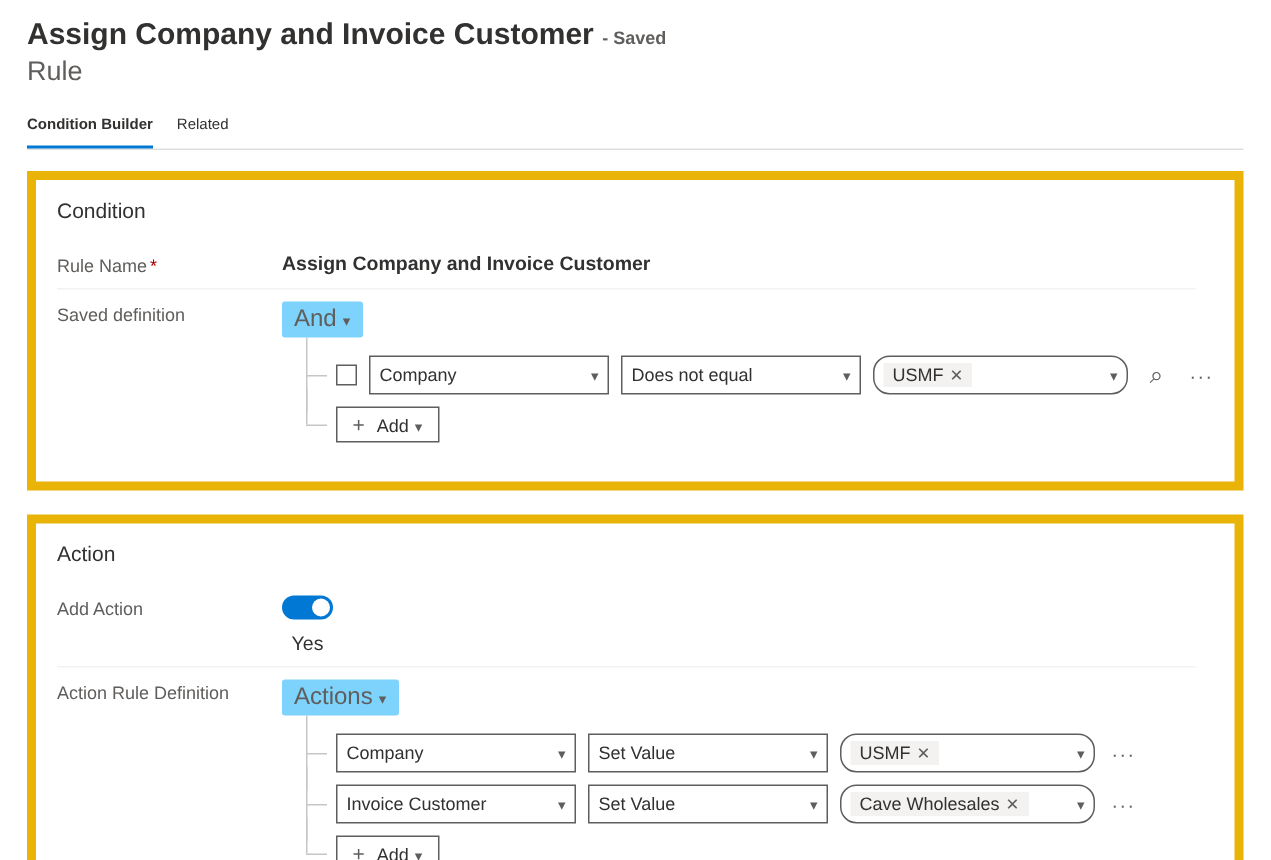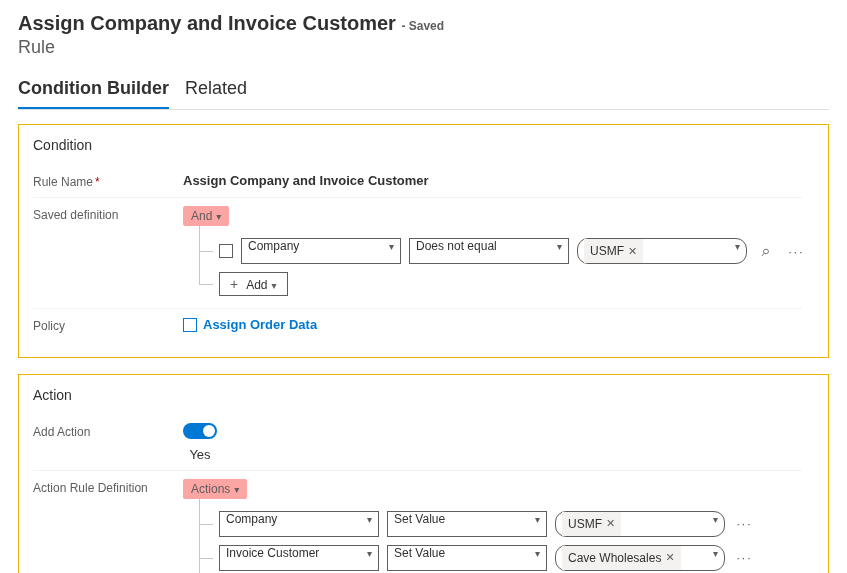--- a/index.html
+++ b/index.html
@@ -9,55 +9,55 @@
     font-family: "Segoe UI", -apple-system, sans-serif;
     font-size: 13px;
     color: #323130;
     background: #fff;
   }
   .page-title { font-size: 20px; font-weight: 600; margin: 0 0 2px 0; }
   .page-title .suffix { font-size: 12px; font-weight: 700; color: #605e5c; }
   .subtitle { font-size: 18px; color: #605e5c; margin-bottom: 14px; }
 
   .tabs { display: flex; gap: 16px; border-bottom: 1px solid #e1dfdd; margin-bottom: 14px; padding-bottom: 0;}
-  .tab { padding: 6px 0 8px 0; font-size: 18px; color: #323130; cursor: pointer; border-bottom: 2px solid transparent; }
+  .tab { padding: 6px 0 8px 0; font-size: 10px; color: #323130; cursor: pointer; border-bottom: 2px solid transparent; }
   .tab.active { border-bottom: 2px solid #0078d4; font-weight: 600; }
 
-  .panel { border: 1px solid #eab308; padding: 12px 26px 14px 14px; margin-bottom: 16px; }
+  .panel { border: 6px solid #eab308; padding: 12px 26px 14px 14px; margin-bottom: 16px; }
   .panel-title { font-size: 14px; color: #323130; margin-bottom: 12px; }
 
   .field-row { display: flex; align-items: flex-start; padding: 8px 0; border-bottom: 1px solid #f3f2f1; }
   .field-row:last-child { border-bottom: none; }
   .field-label { width: 150px; flex-shrink: 0; font-size: 12px; color: #605e5c; padding-top: 2px; }
   .field-label .req { color: #a80000; margin-left: 2px; }
   .field-content { flex: 1; }
   .field-text { font-size: 13px; font-weight: 600; }
 
   .grouper {
     display: inline-flex; align-items: center; gap: 4px;
-    background: #fca5a5; padding: 3px 8px; font-size: 12px; color: #605e5c;
+    background: #7dd3fc; padding: 3px 8px; font-size: 16px; color: #605e5c;
     border-radius: 2px; cursor: pointer;
   }
   .chev::after { content: "\25BE"; font-size: 10px; color: #605e5c; }
   .plus::before { content: "+"; margin-right: 4px; font-size: 14px; color: #605e5c; }
 
   .rule-tree { margin-top: 8px; padding-left: 6px; }
   .rule-line { display: flex; align-items: center; gap: 8px; padding: 4px 0 4px 30px; position: relative; }
   .rule-line::before {
     content: ""; position: absolute; left: 10px; top: -8px; bottom: 50%; border-left: 1px solid #c8c6c4;
   }
   .rule-line::after {
     content: ""; position: absolute; left: 10px; top: 50%; width: 14px; border-top: 1px solid #c8c6c4;
   }
   .rule-tree.has-continue .rule-line::before { bottom: -8px; }
   .rule-tree.has-continue .rule-line:last-child::before { bottom: 50%; }
 
   .chk { width: 14px; height: 14px; border: 1px solid #605e5c; cursor: pointer; }
   .combo {
-    display: inline-flex; justify-content: space-between;
+    display: inline-flex; align-items: center; justify-content: space-between;
     border: 1px solid #605e5c; min-width: 150px; height: 26px; padding: 0 6px;
     font-size: 12px; background: #fff; cursor: pointer;
   }
   .combo.wide { min-width: 160px; }
   .combo.val { min-width: 170px; border-radius: 11px; }
   .token { background: #f3f2f1; padding: 1px 6px; display: inline-flex; align-items: center; gap: 4px; }
   .token .x { color: #605e5c; cursor: pointer; font-size: 11px; }
 
   .add-btn {
     display: inline-flex; align-items: flex-end; border: 1px solid #605e5c;
@@ -131,29 +131,20 @@
           <span class="add-btn">
             <span class="plus"></span>
             <span>Add</span>
             <span class="chev"></span>
           </span>
         </div>
       </div>
     </div>
   </div>
 
-  <div class="field-row">
-    <div class="field-label">Policy</div>
-    <div class="field-content">
-      <span class="link-entity">
-        <span class="link-ico"></span>
-        <span>Assign Order Data</span>
-      </span>
-    </div>
-  </div>
 </div>
 
 <div class="panel">
   <div class="panel-title">Action</div>
 
   <div class="field-row">
     <div class="field-label">Add Action</div>
     <div class="field-content">
       <span class="toggle-wrap">
         <span class="toggle"></span>

